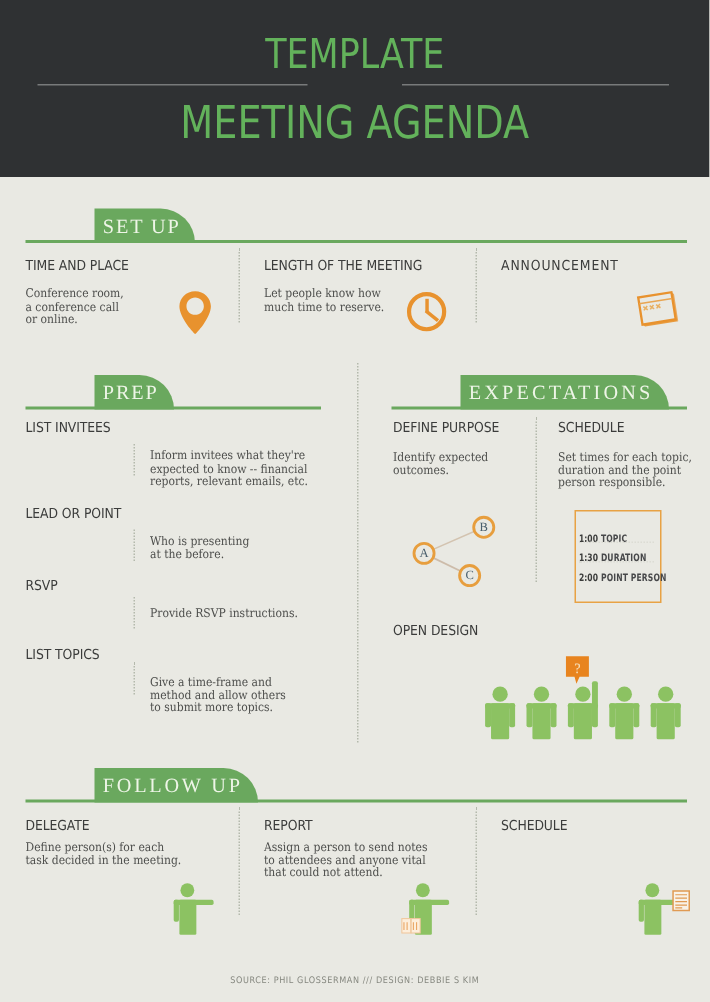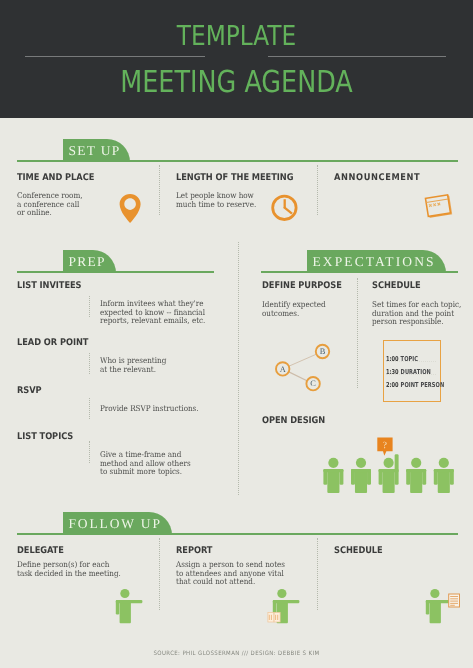--- a/index.html
+++ b/index.html
@@ -31,21 +31,21 @@
   .banner .tab{position:absolute;left:0;top:0;height:23px;background:#6aa85e;
        border-top-right-radius:23px;padding-left:5.5px;padding-right:10px;
        box-sizing:content-box;width:auto;display:inline-block;margin-left:46px;}
   .banner .lbl{display:block;height:23px;line-height:23.5px;
        color:#eef5e7;font-family:"Liberation Serif",serif;
        font-size:13.5px;letter-spacing:1.25px;white-space:nowrap;}
 
   
   .h3{position:absolute;color:#3b3c3b;
       font-family:"DejaVu Sans Condensed","DejaVu Sans",sans-serif;
-      font-size:9.2px;letter-spacing:-0.05px;font-weight:700;white-space:nowrap;}
+      font-size:9.2px;letter-spacing:-0.05px;font-weight:400;white-space:nowrap;}
   .bt{position:absolute;color:#4d4e4c;font-family:"DejaVu Serif Condensed","DejaVu Serif",serif;
       font-size:8px;line-height:8.7px;white-space:pre-line;}
   .vdot{position:absolute;width:0;border-left:1px dotted #b4b9ac;}
 
   
   .schedbox{position:absolute;left:382.6px;top:340px;width:56px;height:59.5px;
      border:1.55px solid #e8a244;background:transparent;text-align:right;}
   .schrow{position:absolute;left:2.9px;white-space:nowrap;
      transform:scaleX(0.83);transform-origin:0 50%;}
   .schtime{font-family:"DejaVu Sans Condensed","DejaVu Sans",sans-serif;
@@ -120,21 +120,21 @@
   </div>
 
   <div class="h3" style="left:17px;top:280px">LIST INVITEES</div>
   <div class="bt" style="left:100px;top:300px">Inform invitees what they're
 expected to know -- financial
 reports, relevant emails, etc.</div>
   <div class="vdot" style="left:89px;top:296px;height:21px"></div>
 
   <div class="h3" style="left:17px;top:337px">LEAD OR POINT</div>
   <div class="bt" style="left:100px;top:357px">Who is presenting
-at the relevant.</div>
+at the before.</div>
   <div class="vdot" style="left:89px;top:353px;height:21px"></div>
 
   <div class="h3" style="left:17px;top:385px">RSVP</div>
   <div class="bt" style="left:100px;top:405px">Provide RSVP instructions.</div>
   <div class="vdot" style="left:89px;top:398px;height:21px"></div>
 
   <div class="h3" style="left:17px;top:431px">LIST TOPICS</div>
   <div class="bt" style="left:100px;top:451px">Give a time-frame and
 method and allow others
 to submit more topics.</div>

